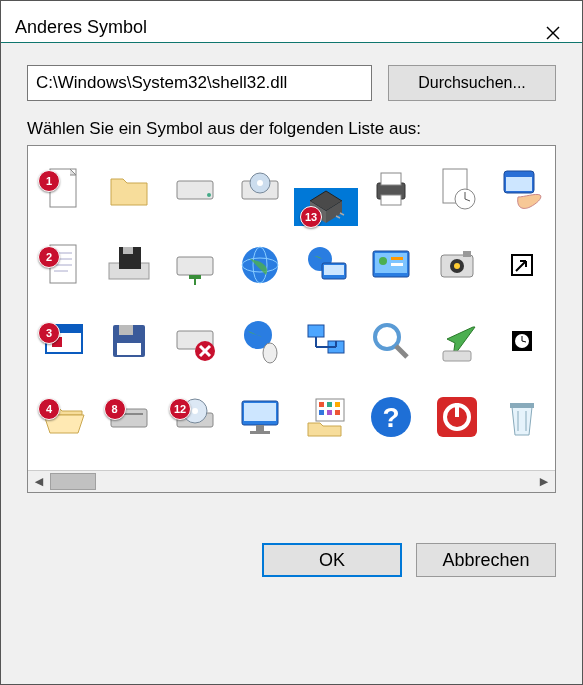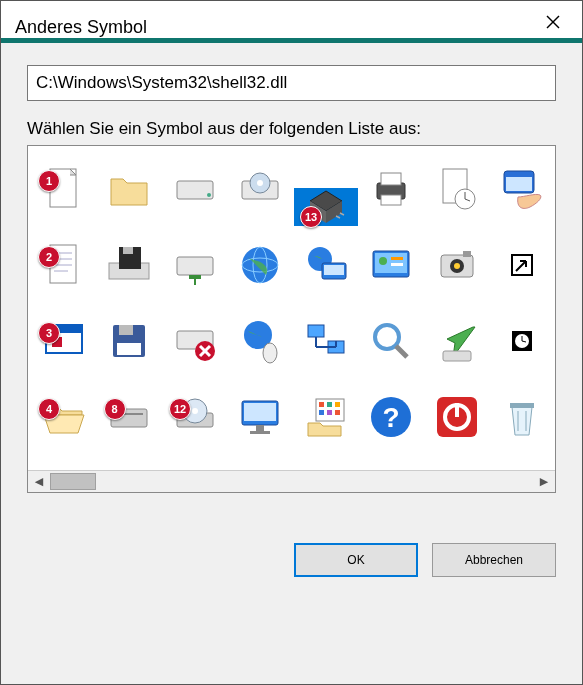--- a/index.html
+++ b/index.html
@@ -10,23 +10,23 @@
     background: #f0f0f0;
     width: 583px;
     height: 685px;
     overflow: hidden;
     border: 1px solid #555;
   }
   .titlebar {
     height: 42px;
     background: #fff;
     display: flex;
-    align-items: flex-end;
+    align-items: flex-start;
     padding: 16px 6px 0 14px;
-    border-bottom: 5px solid #0f766e;
+    border-bottom: 1px solid #0f766e;
   }
   .titlebar .title {
     flex: 1;
     font-size: 18px;
     color: #000;
   }
   .close-btn {
     width: 46px; height: 32px;
     display: flex; align-items: center; justify-content: center;
     font-size: 18px;
@@ -99,22 +99,22 @@
   .hscroll .arrow { width:22px; height:22px; display:flex; align-items:center; justify-content:center; color:#555; font-size:11px; cursor:pointer;}
   .hscroll .track { flex:1; height:100%; position:relative; }
   .hscroll .thumb { position:absolute; left:0; top:2px; bottom:2px; width:46px; background:#c1c1c1; border:1px solid #a0a0a0; }
   .button-row {
     display:flex;
     justify-content:flex-end;
     gap:14px;
     padding: 30px 26px 20px 0;
   }
   .btn {
-    width:124px; height:34px;
-    font-size:12px;
+    width:140px; height:34px;
+    font-size:18px;
     border:1px solid #999;
     background:#e1e1e1;
     cursor:pointer;
   }
   .btn.primary {
     border:2px solid #0078d7;
     background:#e1e1e1;
   }
 </style>
 </head>
@@ -126,20 +126,21 @@
     <svg width="14" height="14" viewBox="0 0 14 14">
         <line x1="1" y1="1" x2="13" y2="13"></line>
         <line x1="13" y1="1" x2="1" y2="13"></line>
       </svg>
   </div>
 </div>
 
 <div class="content">
   <div class="row">
     <input class="path-input" type="text" value="C:\Windows\System32\shell32.dll" style="">
+    <button class="browse-btn">Durchsuchen...</button>
   </div>
   <div class="label">Wählen Sie ein Symbol aus der folgenden Liste aus:</div>
 
   <div class="icon-area">
     <div class="icon-grid" id="grid">
         <div class="icon-cell">
           <svg viewBox="0 0 48 48" xmlns="http://www.w3.org/2000/svg">
             <rect x="10" y="4" width="26" height="38" fill="#fff" stroke="#888"></rect>
             <polyline points="30,4 36,10 30,10" fill="#ddd" stroke="#888"></polyline>
           </svg>

